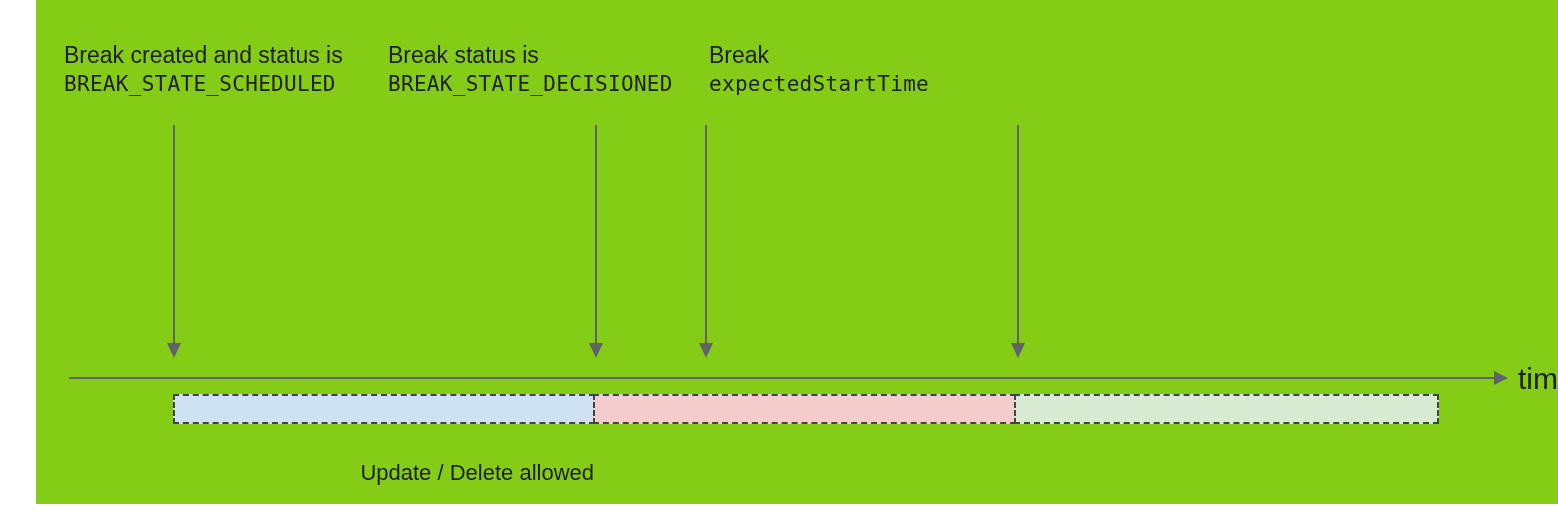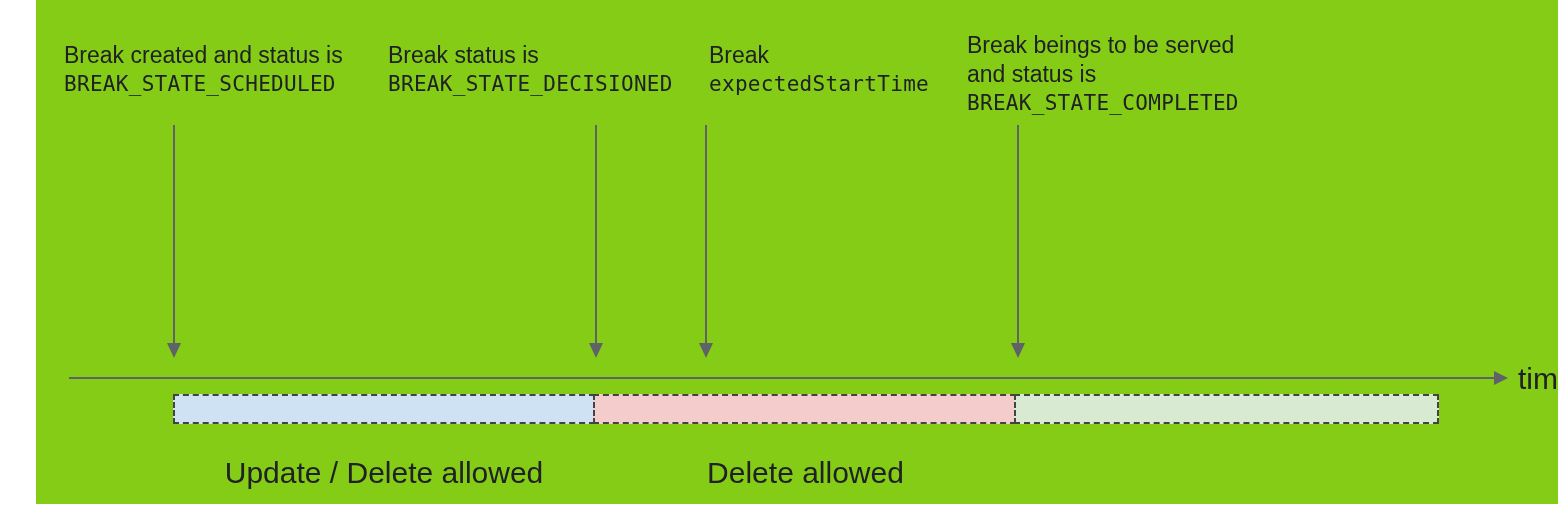--- a/index.html
+++ b/index.html
@@ -109,23 +109,23 @@
     border: 2px dashed #434343;
   }
   .seg1 { width: 422px; }
   .seg2 { width: 423px; margin-left: -2px; }
   .seg3 { width: 425px; margin-left: -2px; }
 
   
   .seg-label {
     position: absolute;
     top: 458px;
-    font-size: 30px;
+    font-size: 22px;
     line-height: 29px;
-    text-align: center;
+    text-align: right;
     white-space: nowrap;
   }
   .sl1 { left: 138px; width: 420px; }
   .sl2 { left: 558px; width: 423px; }
   .sl3 { left: 979px; width: 425px; }
 </style>
 </head>
 <body>
 
 <div class="canvas">
@@ -138,25 +138,20 @@
   <div class="annotation a3">
     <div class="sans">Break</div>
     <div class="code">expectedStartTime</div>
   </div>
 
   <div class="annotation a2">
     <div class="sans">Break status is</div>
     <div class="code">BREAK_STATE_DECISIONED</div>
   </div>
 
-  <div class="annotation a4">
-    <div class="sans">Break beings to be served</div>
-    <div class="sans">and status is</div>
-    <div class="code">BREAK_STATE_COMPLETED</div>
-  </div>
 
   <div class="varrow arrow1">
     <div class="stem"></div>
     <div class="head"></div>
   </div>
   <div class="varrow arrow2">
     <div class="stem"></div>
     <div class="head"></div>
   </div>
   <div class="varrow arrow3">
@@ -172,15 +167,14 @@
   <div class="axis-head"></div>
   <div class="axis-label">time</div>
 
   <div class="bar">
     <div class="seg seg1" style="background-color: rgb(207, 226, 243);"></div>
     <div class="seg seg2" style="background-color: rgb(244, 204, 204);"></div>
     <div class="seg seg3" style="background-color: rgb(217, 234, 211);"></div>
   </div>
 
   <div class="seg-label sl1">Update / Delete allowed</div>
-  <div class="seg-label sl2">Delete allowed</div>
 
 </div>
 
 </body></html>

